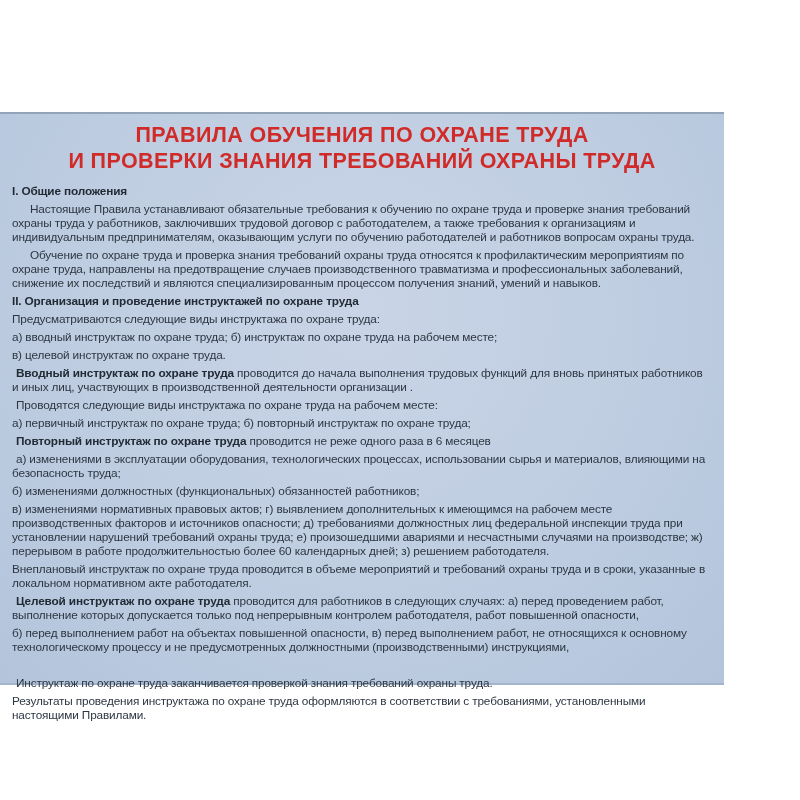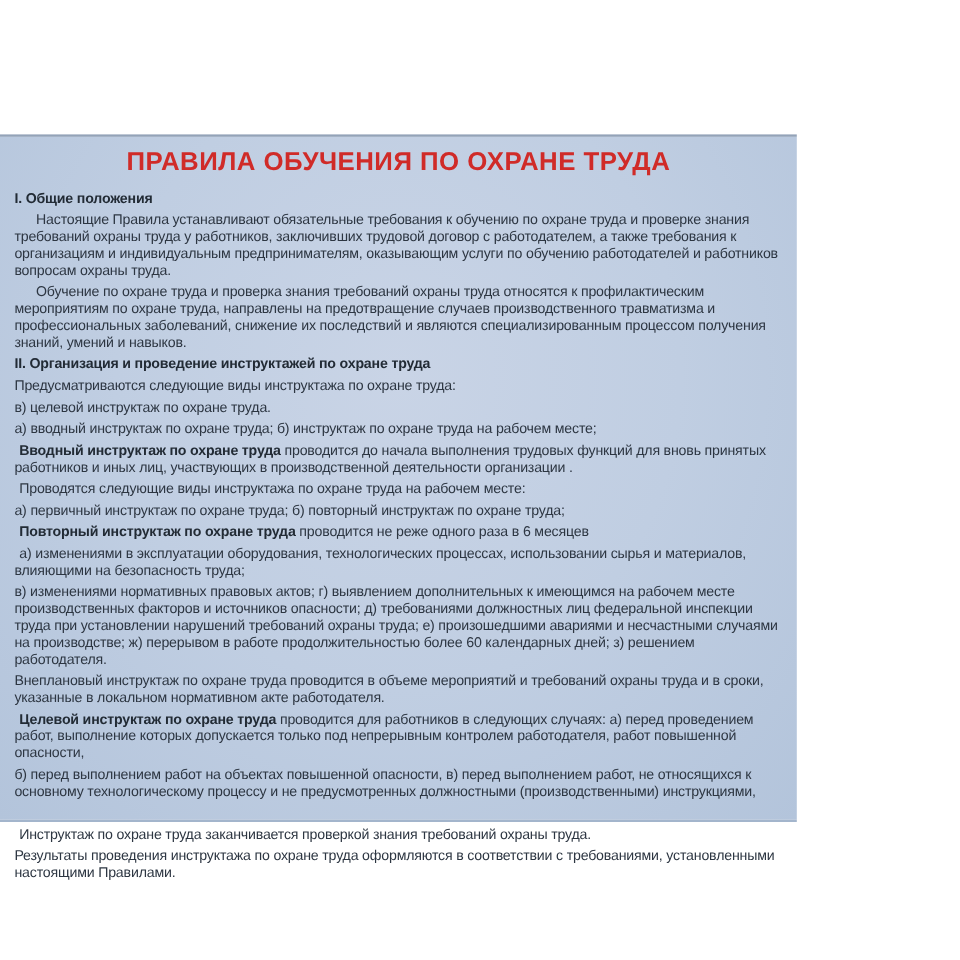--- a/index.html
+++ b/index.html
@@ -1,21 +1,21 @@
 <!DOCTYPE html>
 <html><head>
 <meta charset="utf-8">
 <style>
   html,body{margin:0;padding:0;}
   body{
     width:800px;height:800px;position:relative;background:#ffffff;
     font-family:"Liberation Sans", sans-serif;overflow:hidden;
   }
   .poster{
-    position:absolute;left:0;top:112px;width:664px;height:573px;
+    position:absolute;left:0;top:112px;width:724px;height:573px;
     box-sizing:border-box;
     background:radial-gradient(ellipse at 50% 35%, #c9d4e6 0%, #c0cee2 50%, #b3c4db 100%);
     border-top:2px solid #93a3b8;
     border-bottom:2px solid #a3b5cc;
   }
   .title{
     text-align:center;color:#d02b28;font-weight:700;
     font-size:21.5px;line-height:26px;padding-top:8px;letter-spacing:0.4px;
   }
   .body{
@@ -27,34 +27,36 @@
   .ind-lg{text-indent:18px;}
   .ind-sm{text-indent:4px;}
   .spacer{height:14px;}
 </style>
 </head>
 <body>
 
 <div class="poster">
   <div class="title">
     <div>ПРАВИЛА ОБУЧЕНИЯ ПО ОХРАНЕ ТРУДА</div>
+    <div>И ПРОВЕРКИ ЗНАНИЯ ТРЕБОВАНИЙ ОХРАНЫ ТРУДА</div>
   </div>
   <div class="body">
     <p class="line"><span class="b">I. Общие положения</span></p>
     <p class="line ind-lg"><span>Настоящие Правила устанавливают обязательные требования к обучению по охране труда и проверке знания требований охраны труда у работников, заключивших трудовой договор с работодателем, а также требования к организациям и индивидуальным предпринимателям, оказывающим услуги по обучению работодателей и работников вопросам охраны труда.</span></p>
     <p class="line ind-lg"><span>Обучение по охране труда и проверка знания требований охраны труда относятся к профилактическим мероприятиям по охране труда, направлены на предотвращение случаев производственного травматизма и профессиональных заболеваний, снижение их последствий и являются специализированным процессом получения знаний, умений и навыков.</span></p>
     <p class="line"><span class="b">II. Организация и проведение инструктажей по охране труда</span></p>
     <p class="line"><span>Предусматриваются следующие виды инструктажа по охране труда:</span></p>
+    <p class="line"><span>а) вводный инструктаж по охране труда; б) инструктаж по охране труда на рабочем месте;</span></p>
     <p class="line"><span>в) целевой инструктаж по охране труда.</span></p>
-    <p class="line"><span>а) вводный инструктаж по охране труда; б) инструктаж по охране труда на рабочем месте;</span></p>
     <p class="line ind-sm"><span class="b">Вводный инструктаж по охране труда</span><span> проводится до начала выполнения трудовых функций для вновь принятых работников и иных лиц, участвующих в производственной деятельности организации .</span></p>
     <p class="line ind-sm"><span>Проводятся следующие виды инструктажа по охране труда на рабочем месте:</span></p>
     <p class="line"><span>а) первичный инструктаж по охране труда; б) повторный инструктаж по охране труда;</span></p>
     <p class="line ind-sm"><span class="b">Повторный инструктаж по охране труда</span><span> проводится не реже одного раза в 6 месяцев</span></p>
     <p class="line ind-sm"><span>а) изменениями в эксплуатации оборудования, технологических процессах, использовании сырья и материалов, влияющими на безопасность труда;</span></p>
+    <p class="line"><span>б) изменениями должностных (функциональных) обязанностей работников;</span></p>
     <p class="line"><span>в) изменениями нормативных правовых актов; г) выявлением дополнительных к имеющимся на рабочем месте производственных факторов и источников опасности; д) требованиями должностных лиц федеральной инспекции труда при установлении нарушений требований охраны труда; е) произошедшими авариями и несчастными случаями на производстве; ж) перерывом в работе продолжительностью более 60 календарных дней; з) решением работодателя.</span></p>
     <p class="line"><span>Внеплановый инструктаж по охране труда проводится в объеме мероприятий и требований охраны труда и в сроки, указанные в локальном нормативном акте работодателя.</span></p>
     <p class="line ind-sm"><span class="b">Целевой инструктаж по охране труда</span><span> проводится для работников в следующих случаях: а) перед проведением работ, выполнение которых допускается только под непрерывным контролем работодателя, работ повышенной опасности,</span></p>
     <p class="line"><span>б) перед выполнением работ на объектах повышенной опасности, в) перед выполнением работ, не относящихся к основному технологическому процессу и не предусмотренных должностными (производственными) инструкциями,</span></p>
     <div class="spacer"></div>
     <p class="line ind-sm"><span>Инструктаж по охране труда заканчивается проверкой знания требований охраны труда.</span></p>
     <p class="line"><span>Результаты проведения инструктажа по охране труда оформляются в соответствии с требованиями, установленными настоящими Правилами.</span></p>
   </div>
 </div>
 

